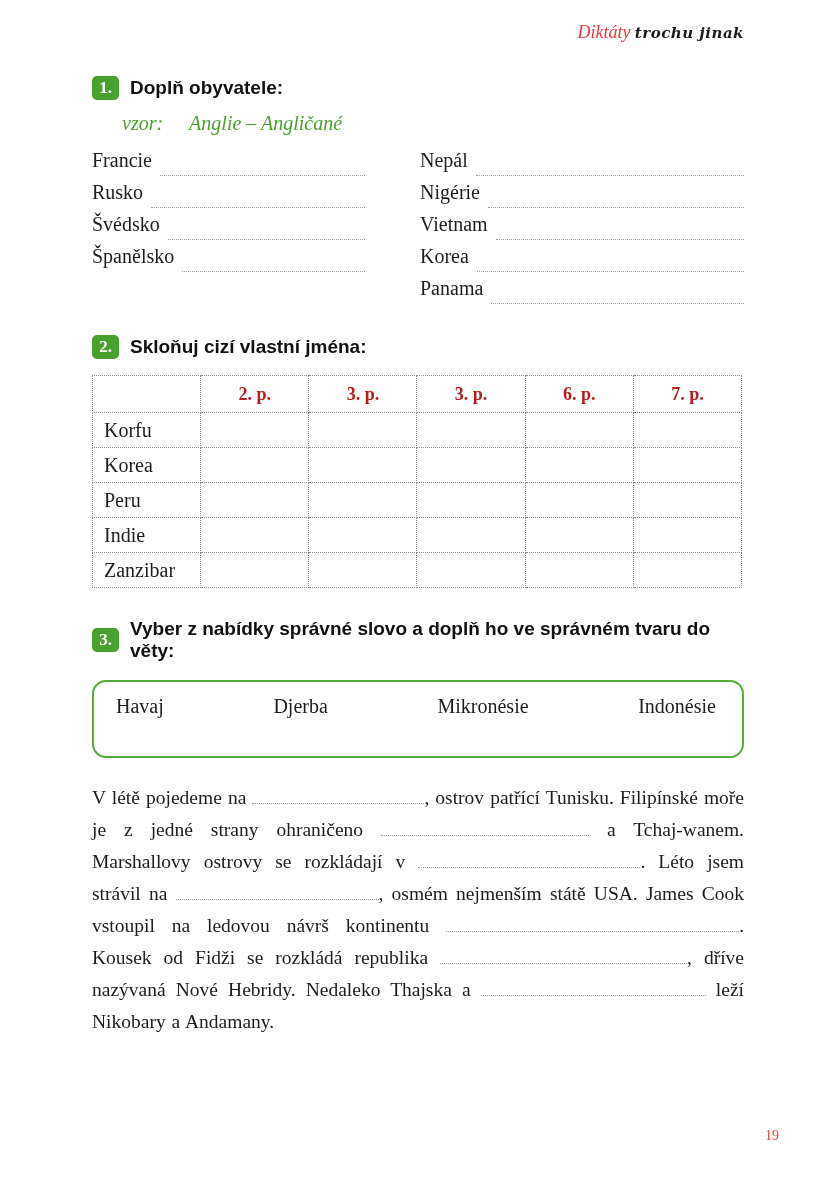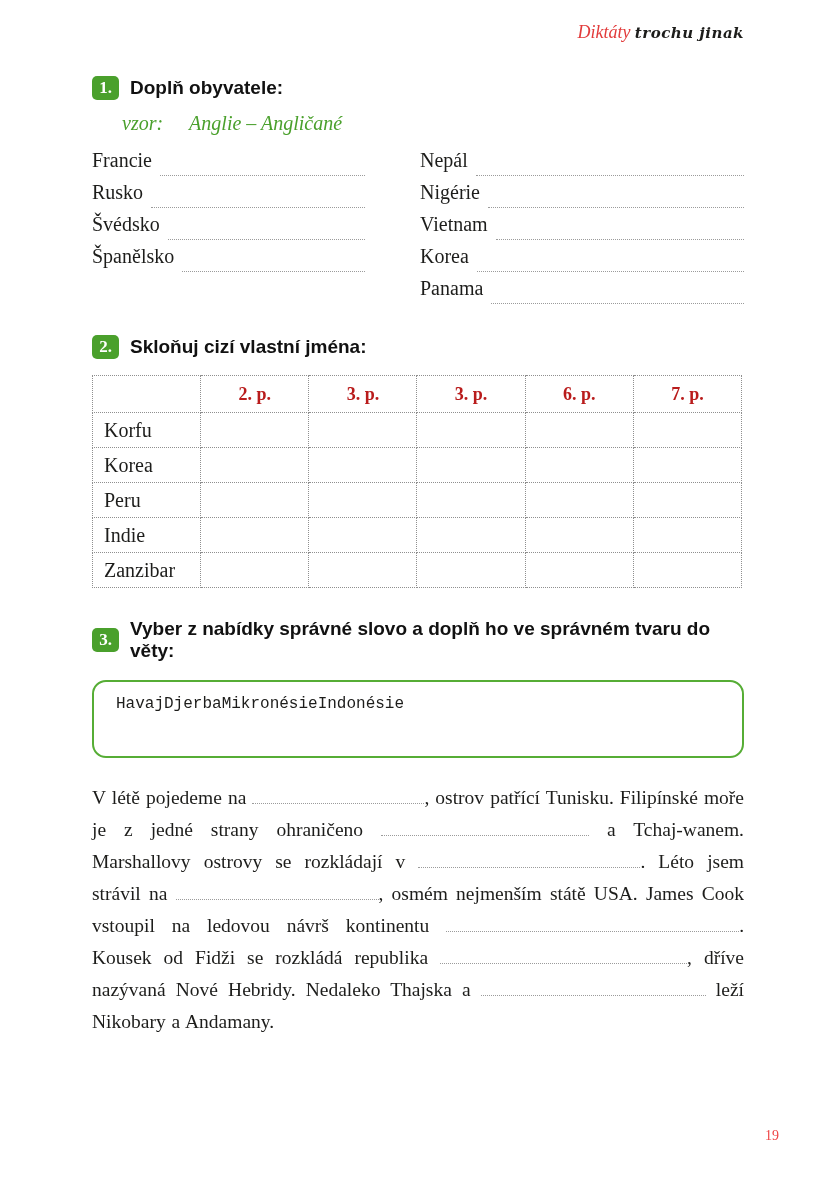--- a/index.html
+++ b/index.html
@@ -65,21 +65,21 @@
   }
   table.decl td { height:35px; }
   td.rowlabel {
     font-size:20px; padding-left:11px; font-weight:normal; text-align:left;
   }
 
   .word-box {
     margin-top:18px; height:78px; border:2px solid #56ad35; border-radius:14px;
     padding:13px 0 0 0;
   }
-  .word-row { display:flex; font-size:16px; height:32px;font-family:Liberation Mono, monospace; }
+  .word-row { display:flex; justify-content:space-between; font-size:20px; height:32px; }
   .word-row-1 { padding:0 26px 0 22px; }
   .word-row-2 { padding:0 105px 0 100px; }
 
   .fill-paragraph {
     margin-top:24px; font-size:19.5px; line-height:32px;
     text-align:justify; word-spacing:1px;
   }
   .blank {
     display:inline-block; border-bottom:1px dotted #9b9b9b; height:13px;
   }

